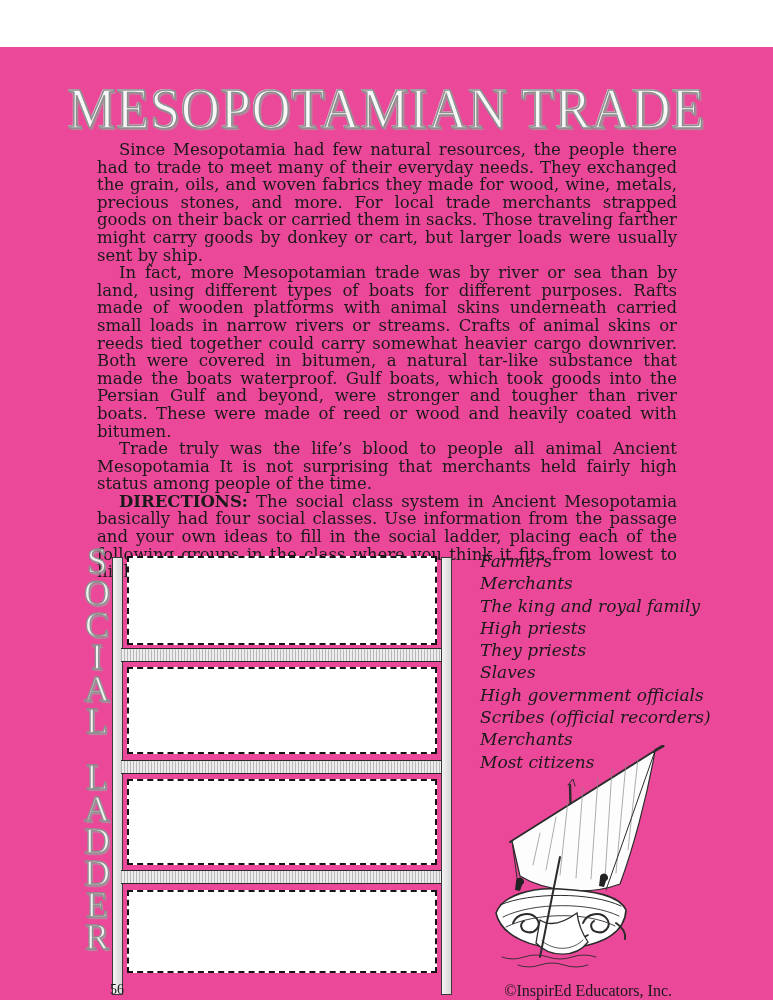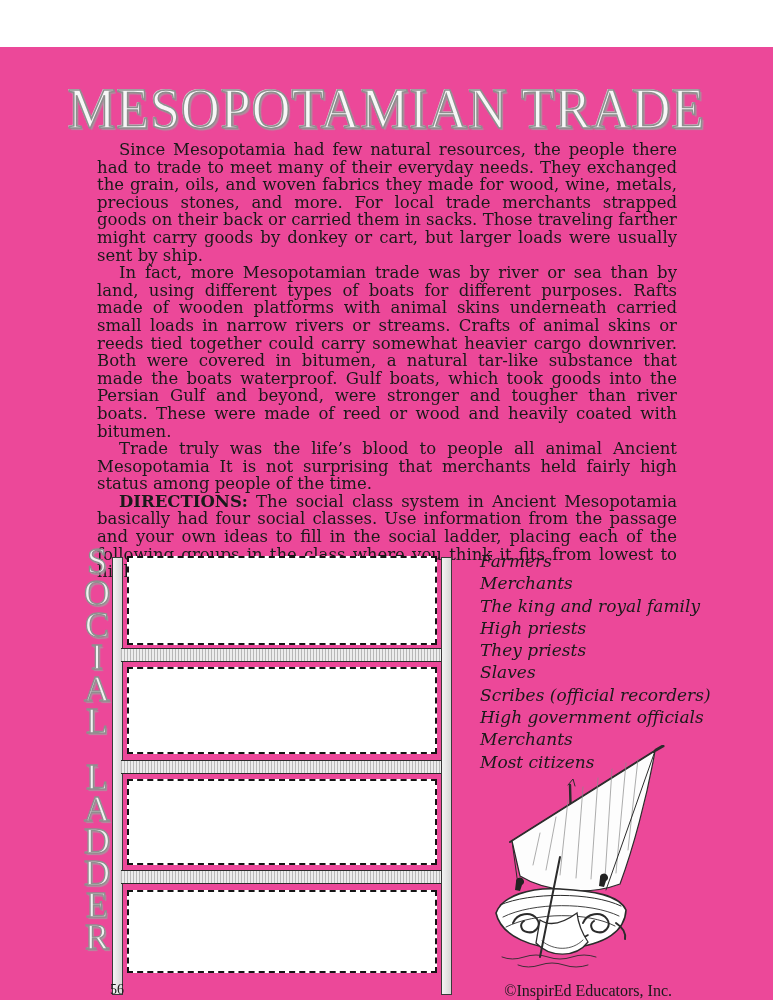--- a/index.html
+++ b/index.html
@@ -97,22 +97,22 @@
   <div class="rung r3"></div>
   <div class="abox b4"></div>
 
   <div class="groups">
       <div class="group-item">Farmers</div>
       <div class="group-item">Merchants</div>
       <div class="group-item">The king and royal family</div>
       <div class="group-item">High priests</div>
       <div class="group-item">They priests</div>
       <div class="group-item">Slaves</div>
+      <div class="group-item">High government officials</div>
       <div class="group-item">Scribes (official recorders)</div>
-      <div class="group-item">High government officials</div>
       <div class="group-item">Merchants</div>
       <div class="group-item">Most citizens</div>
     </div>
 
   <svg class="boat" viewBox="0 0 275 245" xmlns="http://www.w3.org/2000/svg">
     <g fill="none" stroke="#2b2b2b" stroke-width="1.2" stroke-linecap="round">
 
       <line x1="22" y1="97" x2="168" y2="5" stroke-width="2"></line>
       <line x1="168" y1="5" x2="175" y2="1" stroke-width="3"></line>
 

